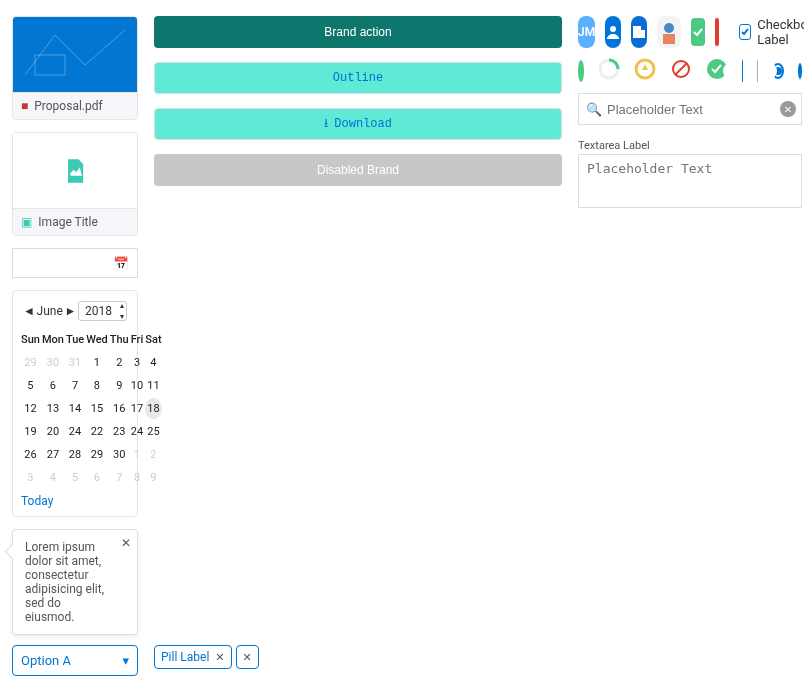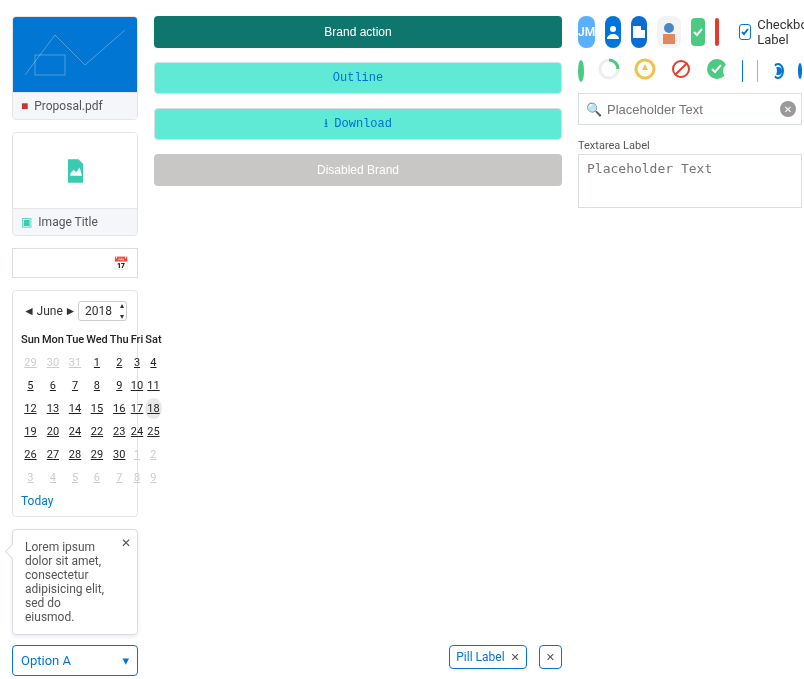--- a/index.html
+++ b/index.html
@@ -34,21 +34,21 @@
   .pill { display:inline-flex; align-items:center; border:1px solid #0176d3; color:#0176d3; border-radius:4px; padding:4px 6px; font-size:12px; gap:6px; }
   .pill .px{ color:#555; font-size:11px; cursor:pointer; }
   .select { width:100%; border:1px solid #0176d3; border-radius:4px; padding:7px 8px; display:flex; justify-content:space-between; font-size:13px; color:#0176d3; }
   .rightcard{ border:1px solid #e5e5e5; border-radius:4px; overflow:hidden; }
   .rightcard .hdrimg{ height:76px; background:#0176d3; border-bottom:1px solid #e5e5e5; display:flex; align-items:center; justify-content:center; }
   .rightcard .ftr{ background:#f4f6f9; padding:6px 8px; display:flex; align-items:center; gap:6px; font-size:12px; color:#555;}
   .cal{ border:1px solid #e5e5e5; border-radius:4px; padding:8px; }
   .cal-hdr{ display:flex; justify-content:space-between; align-items:center; font-size:12px; padding:2px 2px 8px;}
   .cal-grid{ display:grid; grid-template-columns:repeat(7,1fr); text-align:center; font-size:11px; gap:2px; }
   .cal-grid .dow{ color:#222; font-weight:500; padding:4px 0; }
-  .cal-grid .day{ padding:4px 0; color:#222;text-decoration:underline; }
+  .cal-grid .day{ padding:4px 0; color:#222; }
   .cal-grid .muted{ color:#ccc; }
   .cal-grid .sel{ background:#e8e8e8; border-radius:50%; }
   .cal-today{ color:#0176d3; font-size:12px; padding-top:6px;}
   .popover{ position:relative; border:1px solid #d8dde6; border-radius:4px; padding:10px 24px 10px 12px; font-size:12px; color:#555; box-shadow:0 2px 4px rgba(0,0,0,.08);}
   .popover::before{content:''; position:absolute; left:-6px; top:16px; width:10px; height:10px; background:#fff; border-left:1px solid #d8dde6; border-bottom:1px solid #d8dde6; transform:rotate(45deg);}
   .popover .close{ position:absolute; right:6px; top:6px; color:#555;}
   .col-left{ display:flex; flex-direction:column; gap:14px; }
   .col-mid{ display:flex; flex-direction:column; gap:10px; }
   .col-right{ display:flex; flex-direction:column; gap:12px; }
 </style>
@@ -247,21 +247,21 @@
 
   <div style="grid-column:1;">
     <div class="select">
       <span>Option A</span>
       <span>▾</span>
     </div>
 
   </div>
 
   <div style="grid-column:2; display:flex; flex-direction:column; gap:12px;">
-    <div style="display:flex; gap:12px;justify-content:flex-end;">
+    <div style="display:flex; gap:4px;">
       <span class="pill">
         <span>Pill Label</span>
         <span class="px">✕</span>
       </span>
       <span class="pill">
         <span class="px">✕</span>
       </span>
     </div>
 
   </div>

